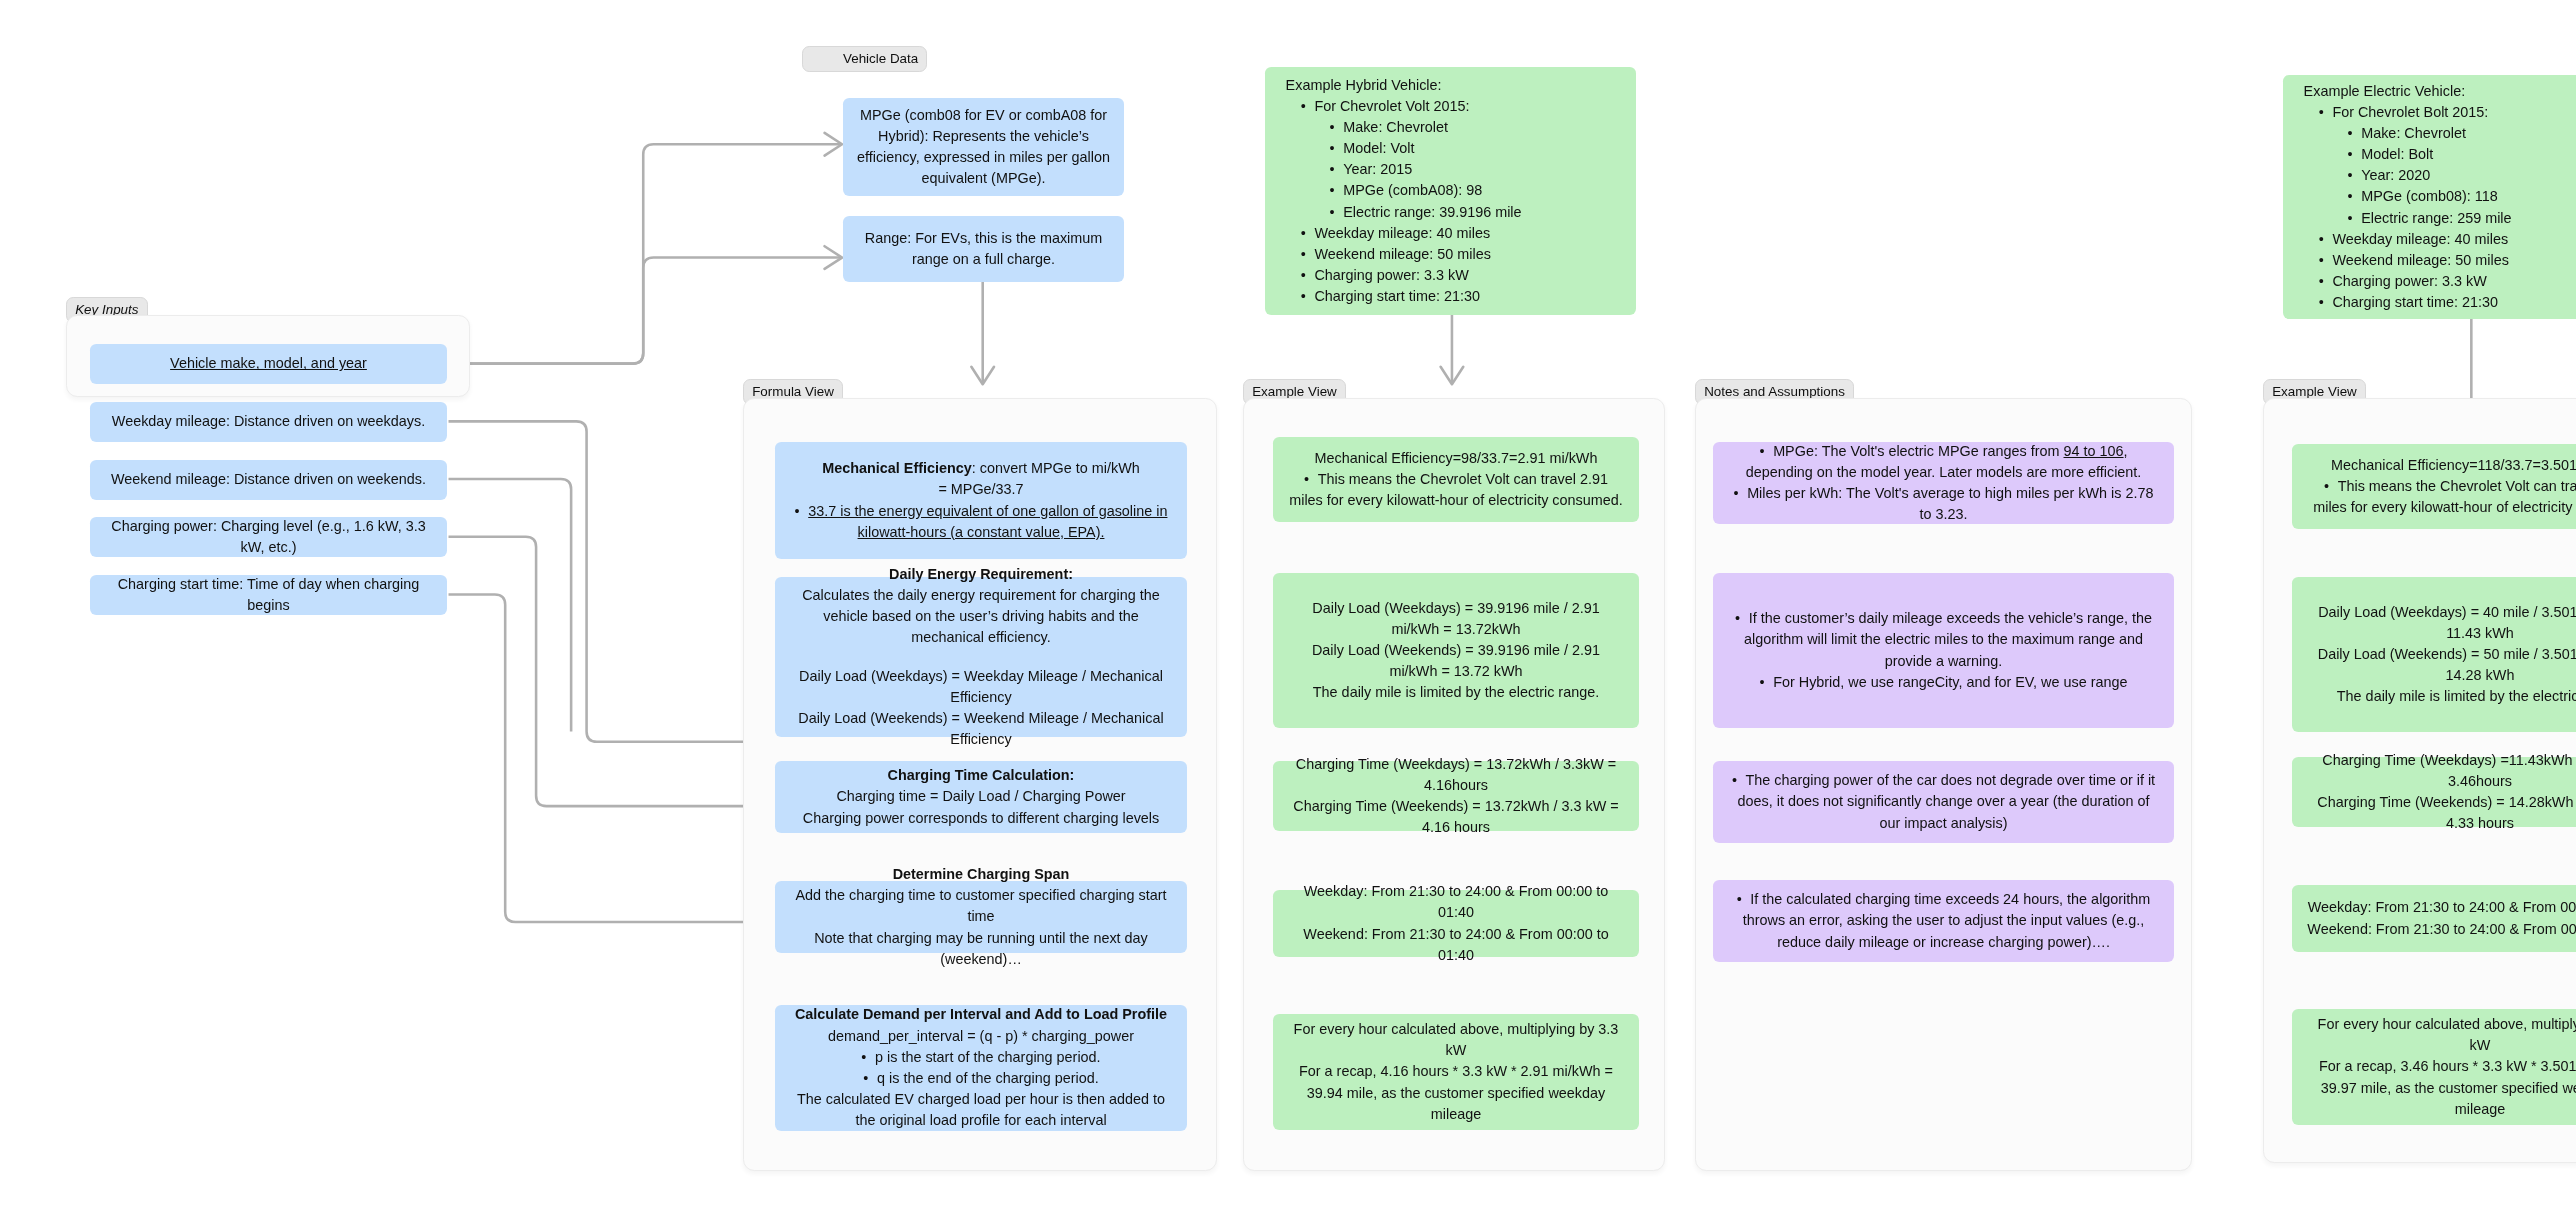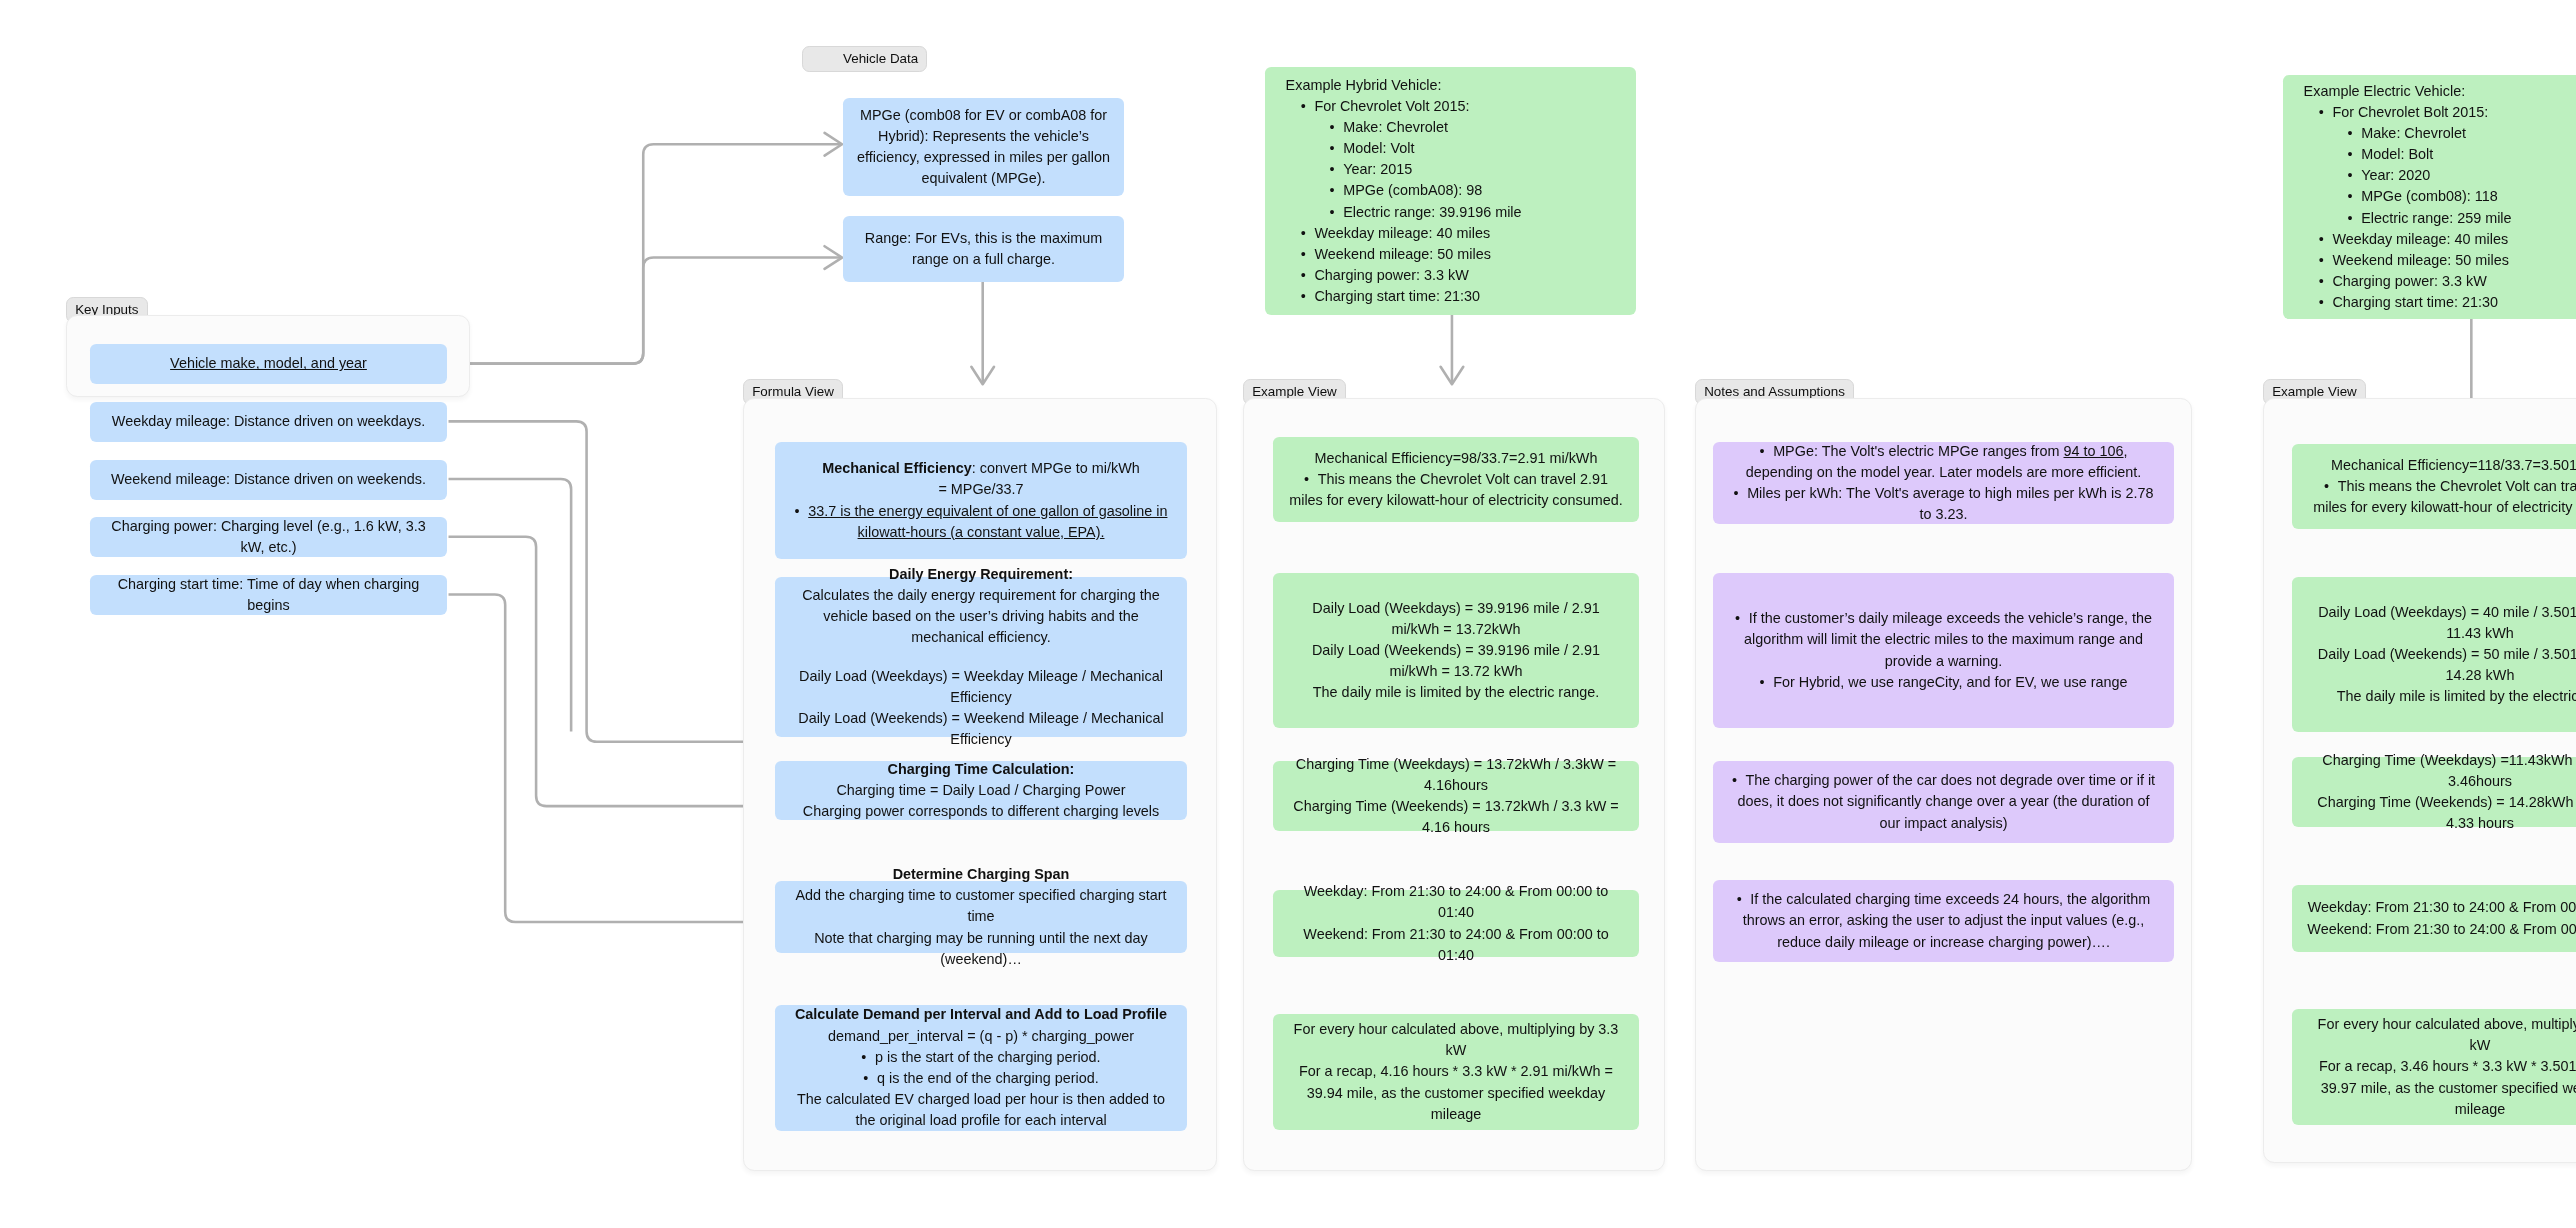--- a/index.html
+++ b/index.html
@@ -110,21 +110,21 @@
 
     <path class="wire" d="M 870,930 L 1088,930 Q 1108,930 1108,950 L 1108,1420"></path>
 
     <path class="wire" d="M 870,1042 L 1020,1042 Q 1040,1042 1040,1062 L 1040,1545 Q 1040,1565 1060,1565 L 1500,1565"></path>
     <path class="wirehead" d="M 1470,1543 L 1504,1565 L 1470,1587"></path>
 
     <path class="wire" d="M 870,1154 L 960,1154 Q 980,1154 980,1174 L 980,1770 Q 980,1790 1000,1790 L 1500,1790"></path>
     <path class="wirehead" d="M 1470,1768 L 1504,1790 L 1470,1812"></path>
   </svg>
 
-  <div class="panel-label" style="left:66px; top:297px;">Key Inputs</div>
+  <div class="panel-label" style="left:66px; top:297px;font-style:italic;">Key Inputs</div>
   <div class="panel" style="left:66px; top:315px; width:404px; height:82px; height:82px;
               height:82px;"></div>
 
   <div class="node blue" style="left:90px; top:344px; width:357px; height:40px;">
     <span class="u">Vehicle make, model, and year</span>
   </div>
   <div class="node blue" style="left:90px; top:460px; width:357px; height:40px;">
     <span>Weekend mileage: Distance driven on weekends.</span>
   </div>
   <div class="node blue" style="left:90px; top:402px; width:357px; height:40px;">
@@ -233,21 +233,21 @@
 
   <div class="node blue" style="left:775px; top:577px; width:412px; height:160px;">
     <p>
       <b>Daily Energy Requirement:</b>
     </p>
     <p>Calculates the daily energy requirement for charging the vehicle based on the user’s driving habits and the mechanical efficiency.</p>
     <p class="gap">Daily Load (Weekdays) = Weekday Mileage / Mechanical Efficiency</p>
     <p>Daily Load (Weekends) = Weekend Mileage / Mechanical Efficiency</p>
   </div>
 
-  <div class="node blue" style="left:775px; top:761px; width:412px; height:59px;">
+  <div class="node blue" style="left:775px; top:761px; width:412px; height:72px;">
     <p>
       <b>Charging Time Calculation:</b>
     </p>
     <p>Charging time = Daily Load / Charging Power</p>
     <p>Charging power corresponds to different charging levels</p>
   </div>
 
   <div class="node blue" style="left:775px; top:881px; width:412px; height:72px;">
     <p>
       <b>Determine Charging Span</b>

